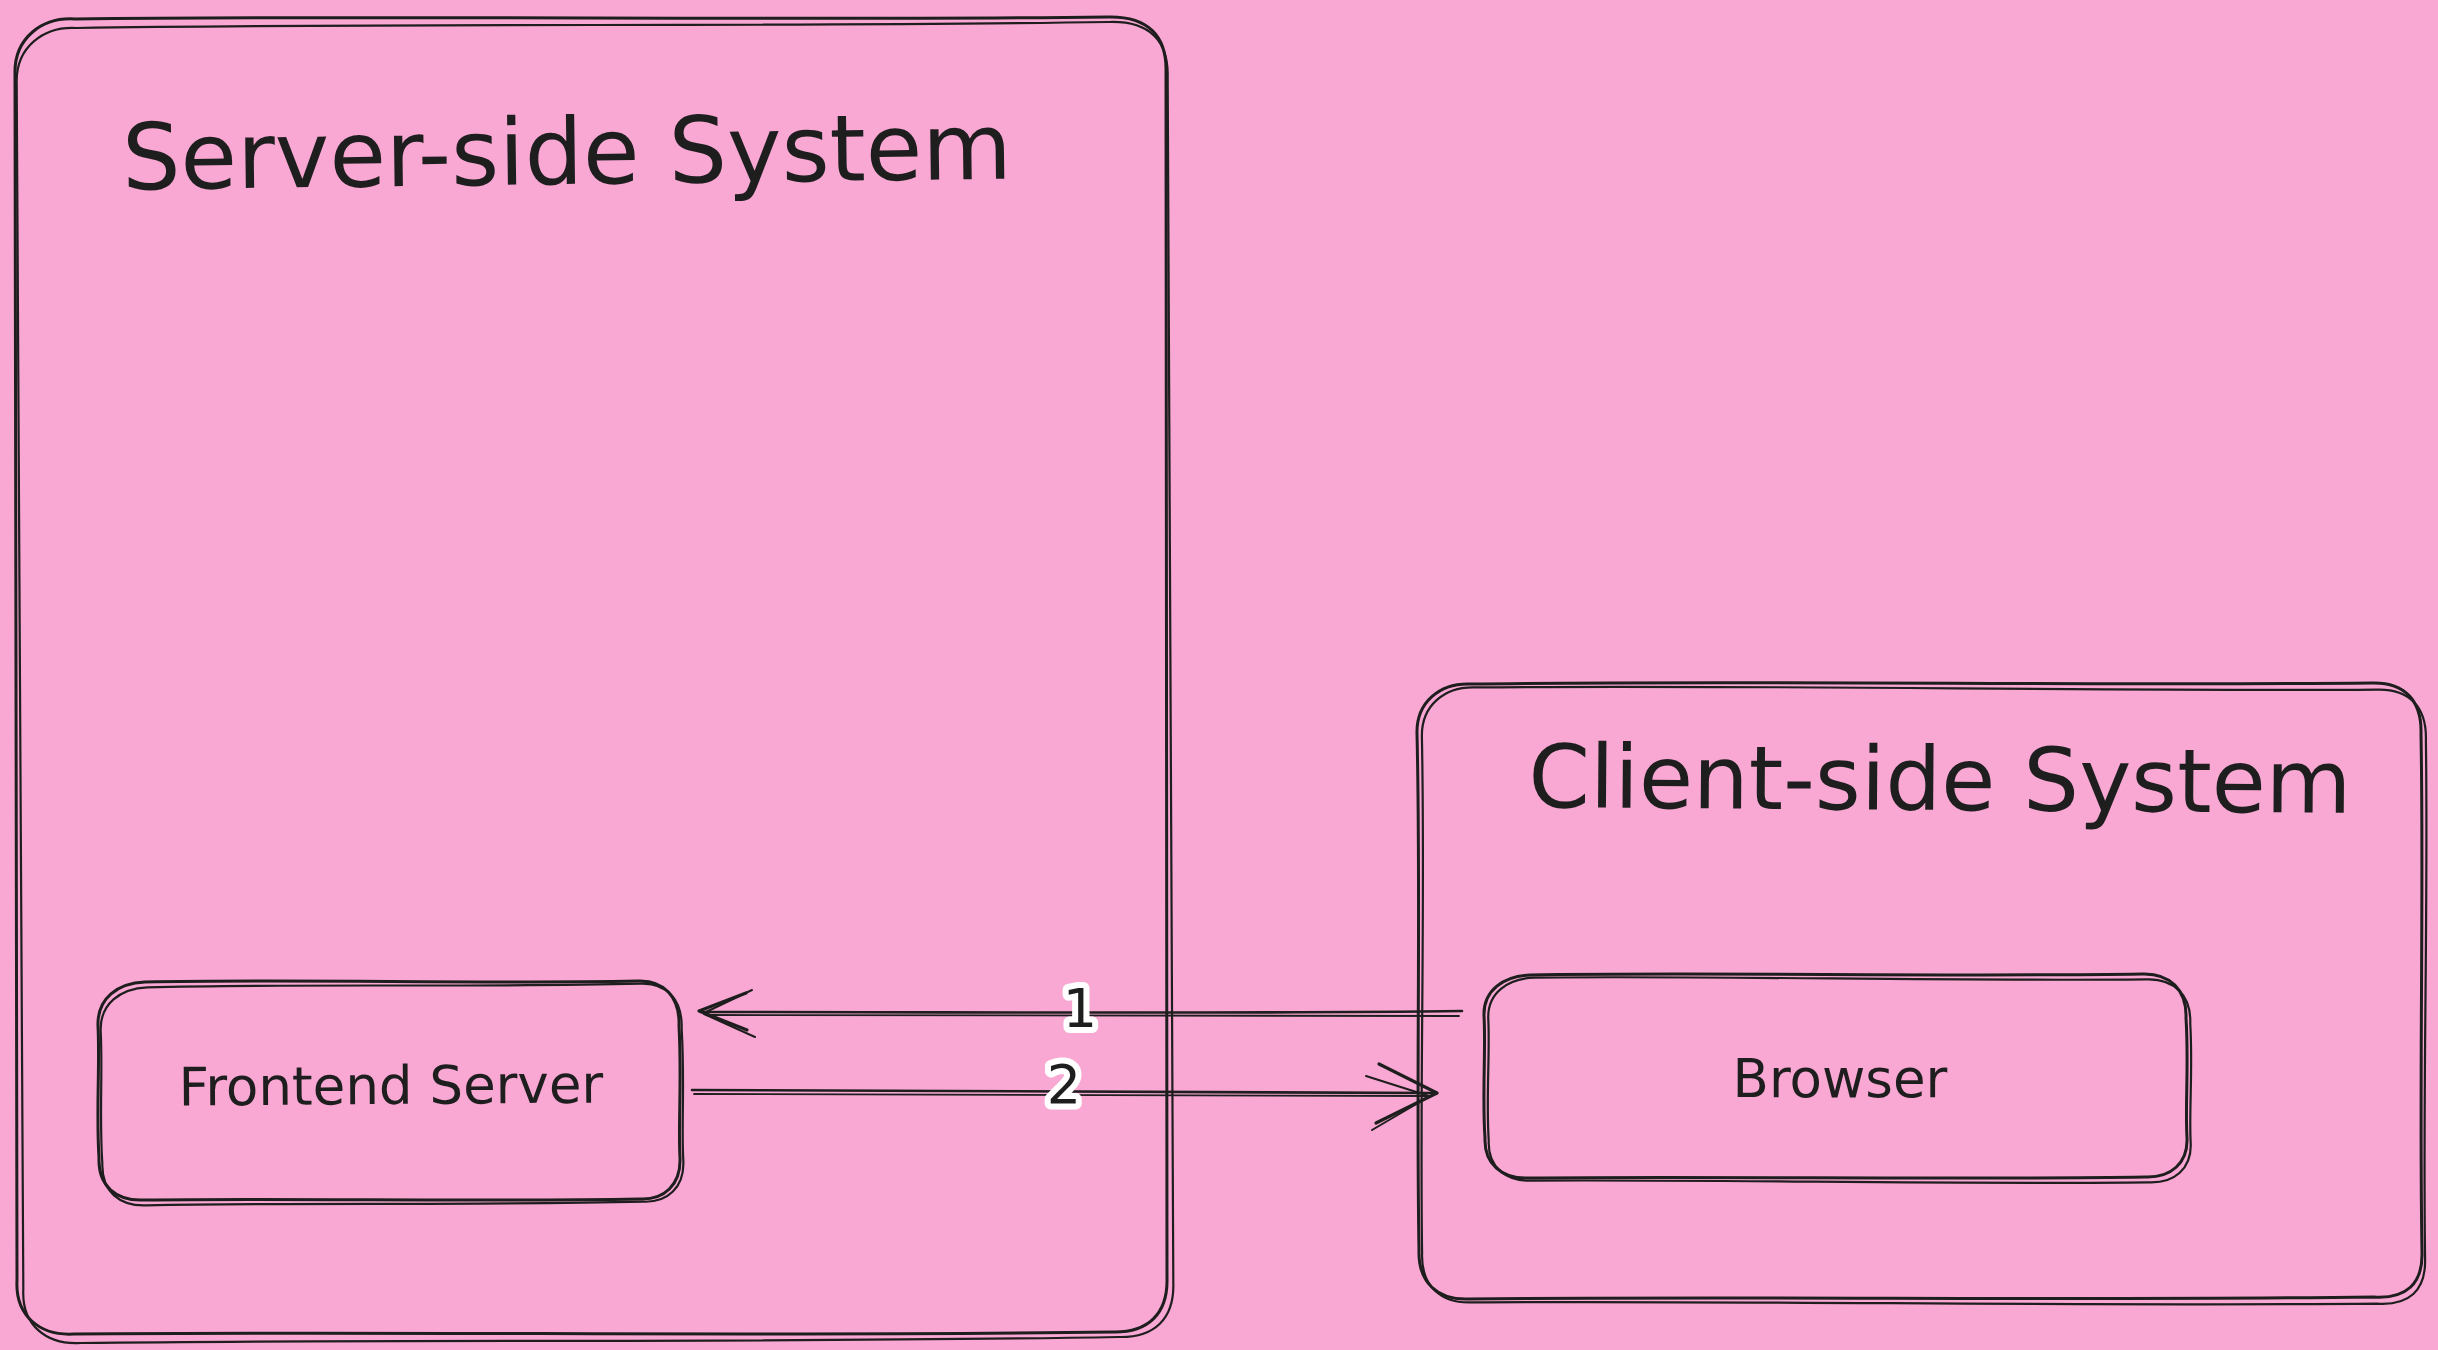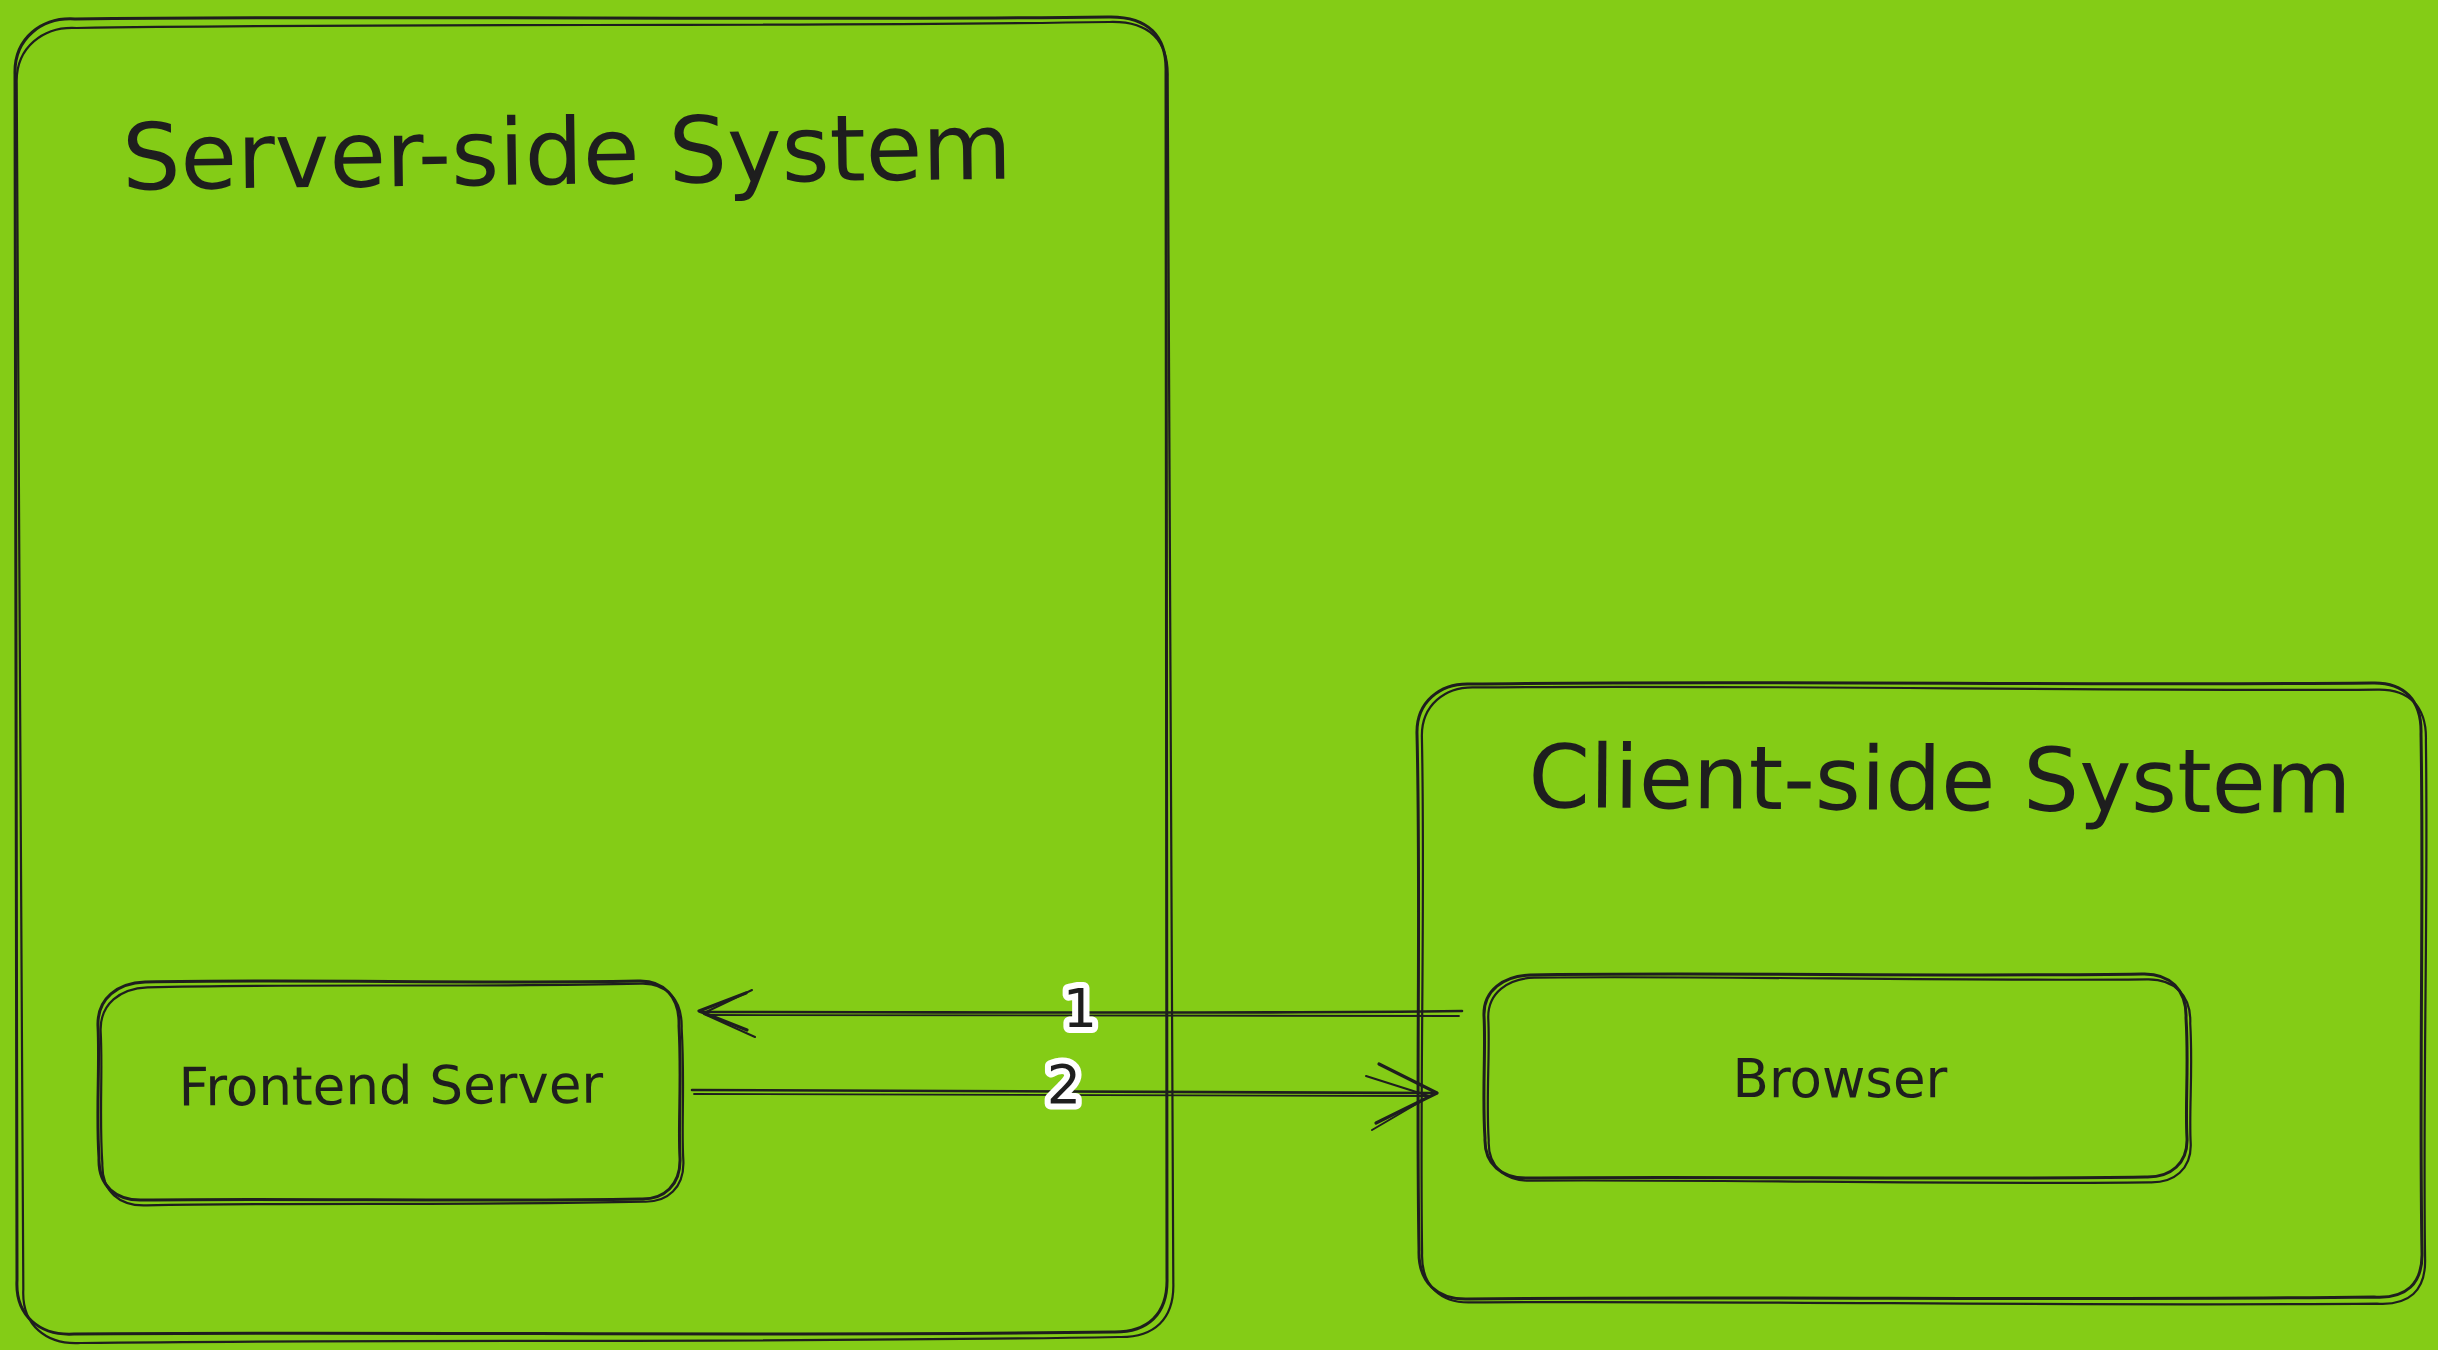--- a/index.html
+++ b/index.html
@@ -4,21 +4,21 @@
 <style>
   html, body {
     margin: 0;
     padding: 0;
     background: #ffffff;
   }
   .canvas {
     position: relative;
     width: 2438px;
     height: 1350px;
-    background: #84cc16;
+    background: #f9a8d4;
     overflow: hidden;
   }
   svg { display: block; width: 2438px; height: 1350px; }
 
   .sketch-stroke {
     fill: none;
     stroke: #1e1e1e;
     stroke-width: 3;
     stroke-linecap: round;
     stroke-linejoin: round;

